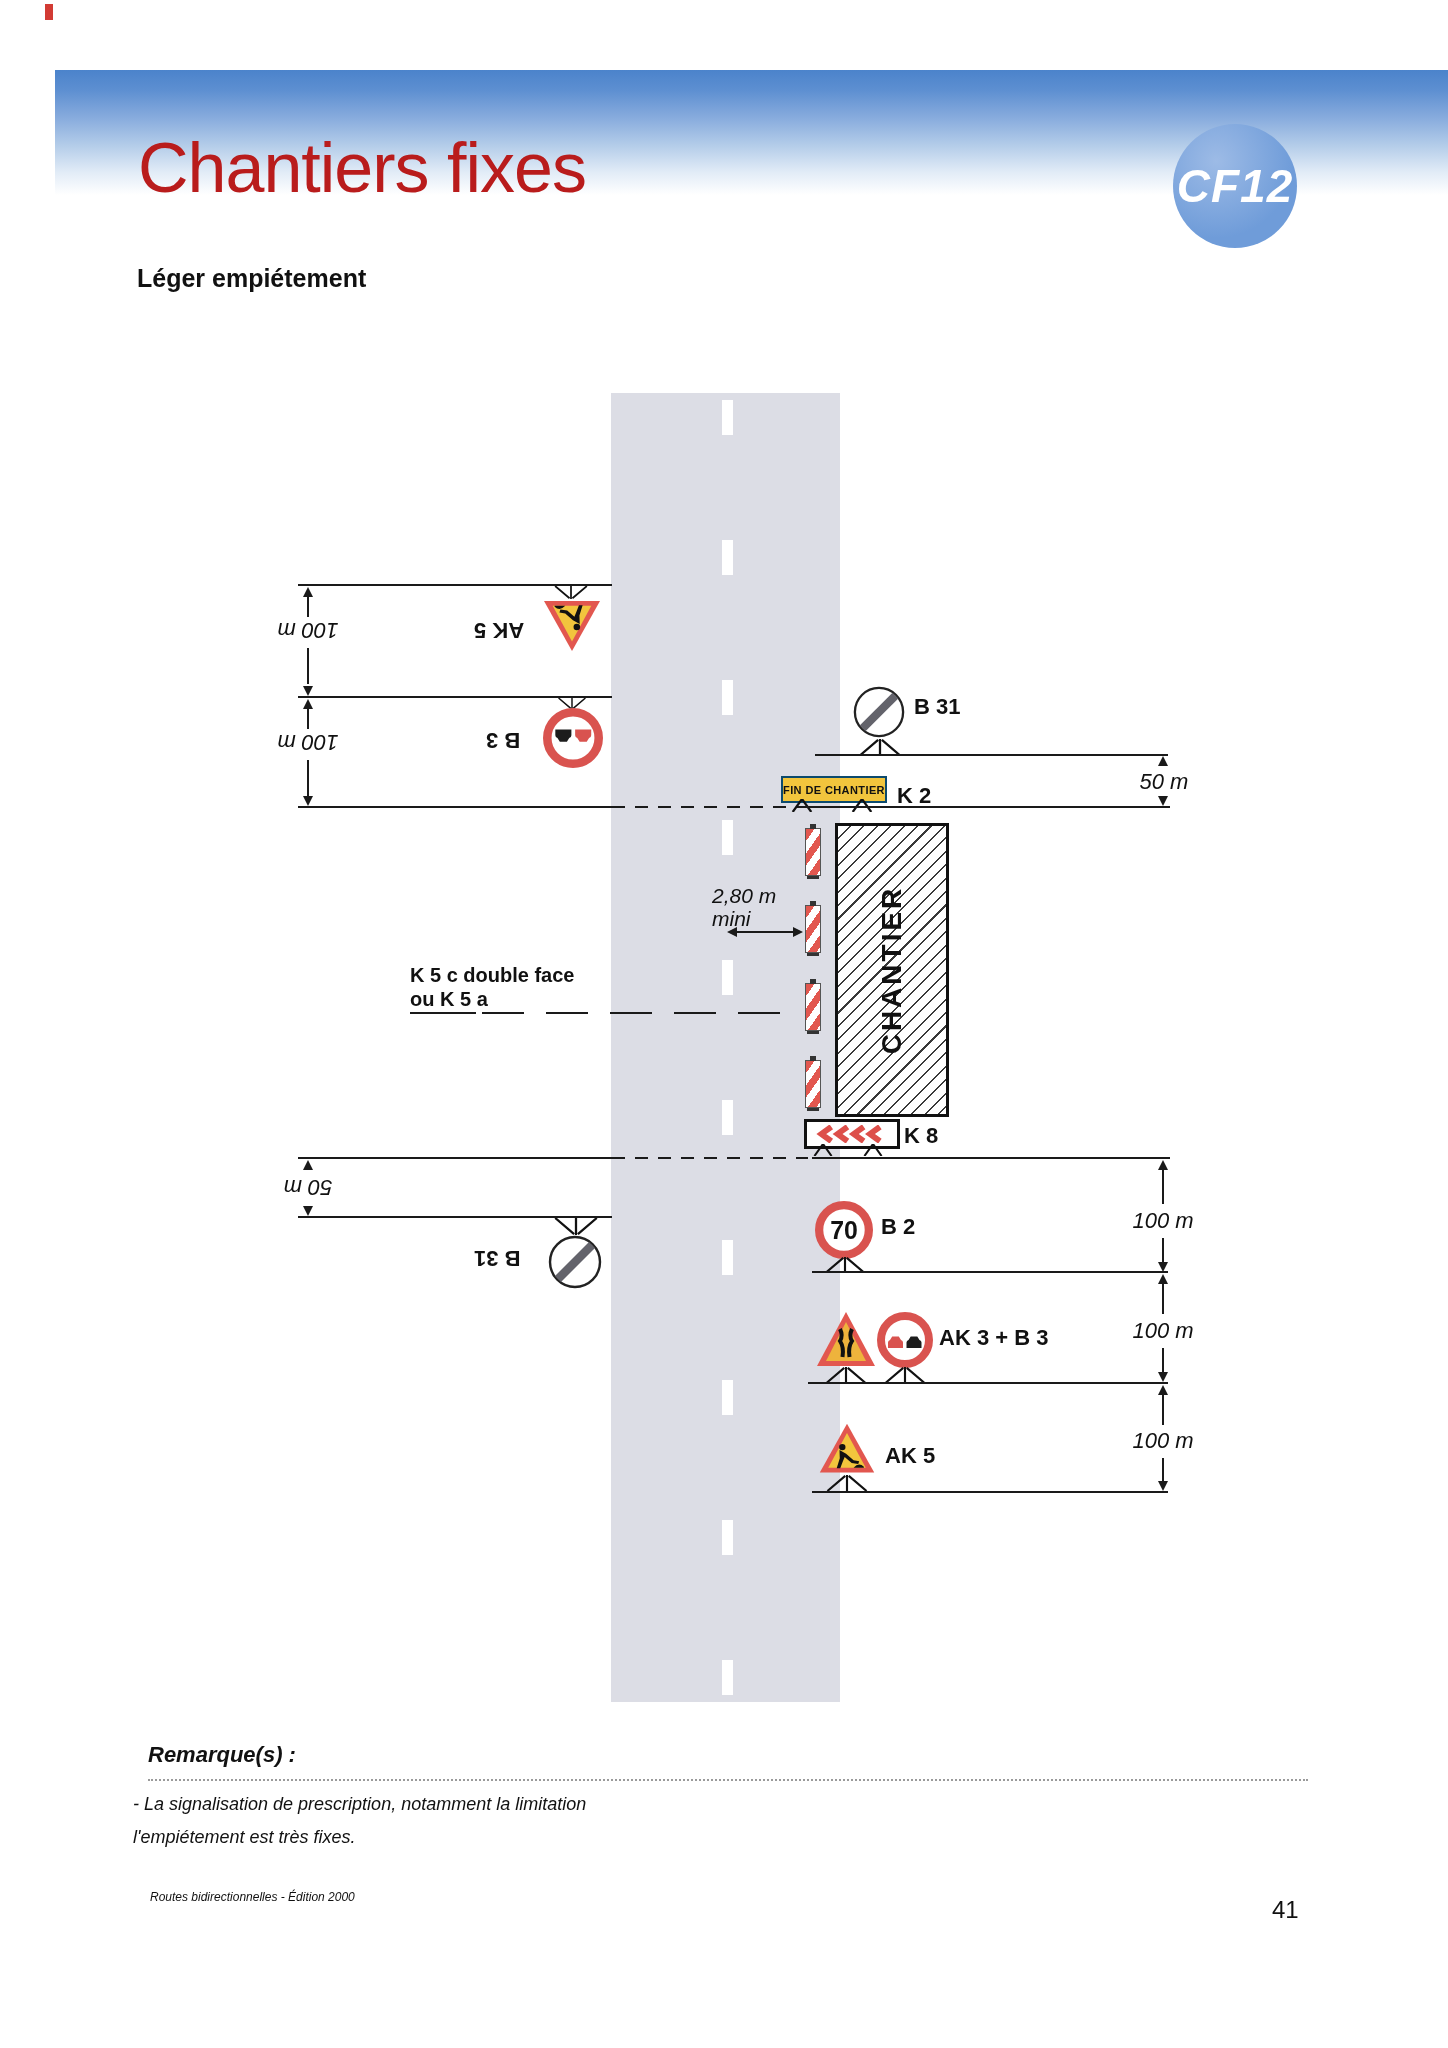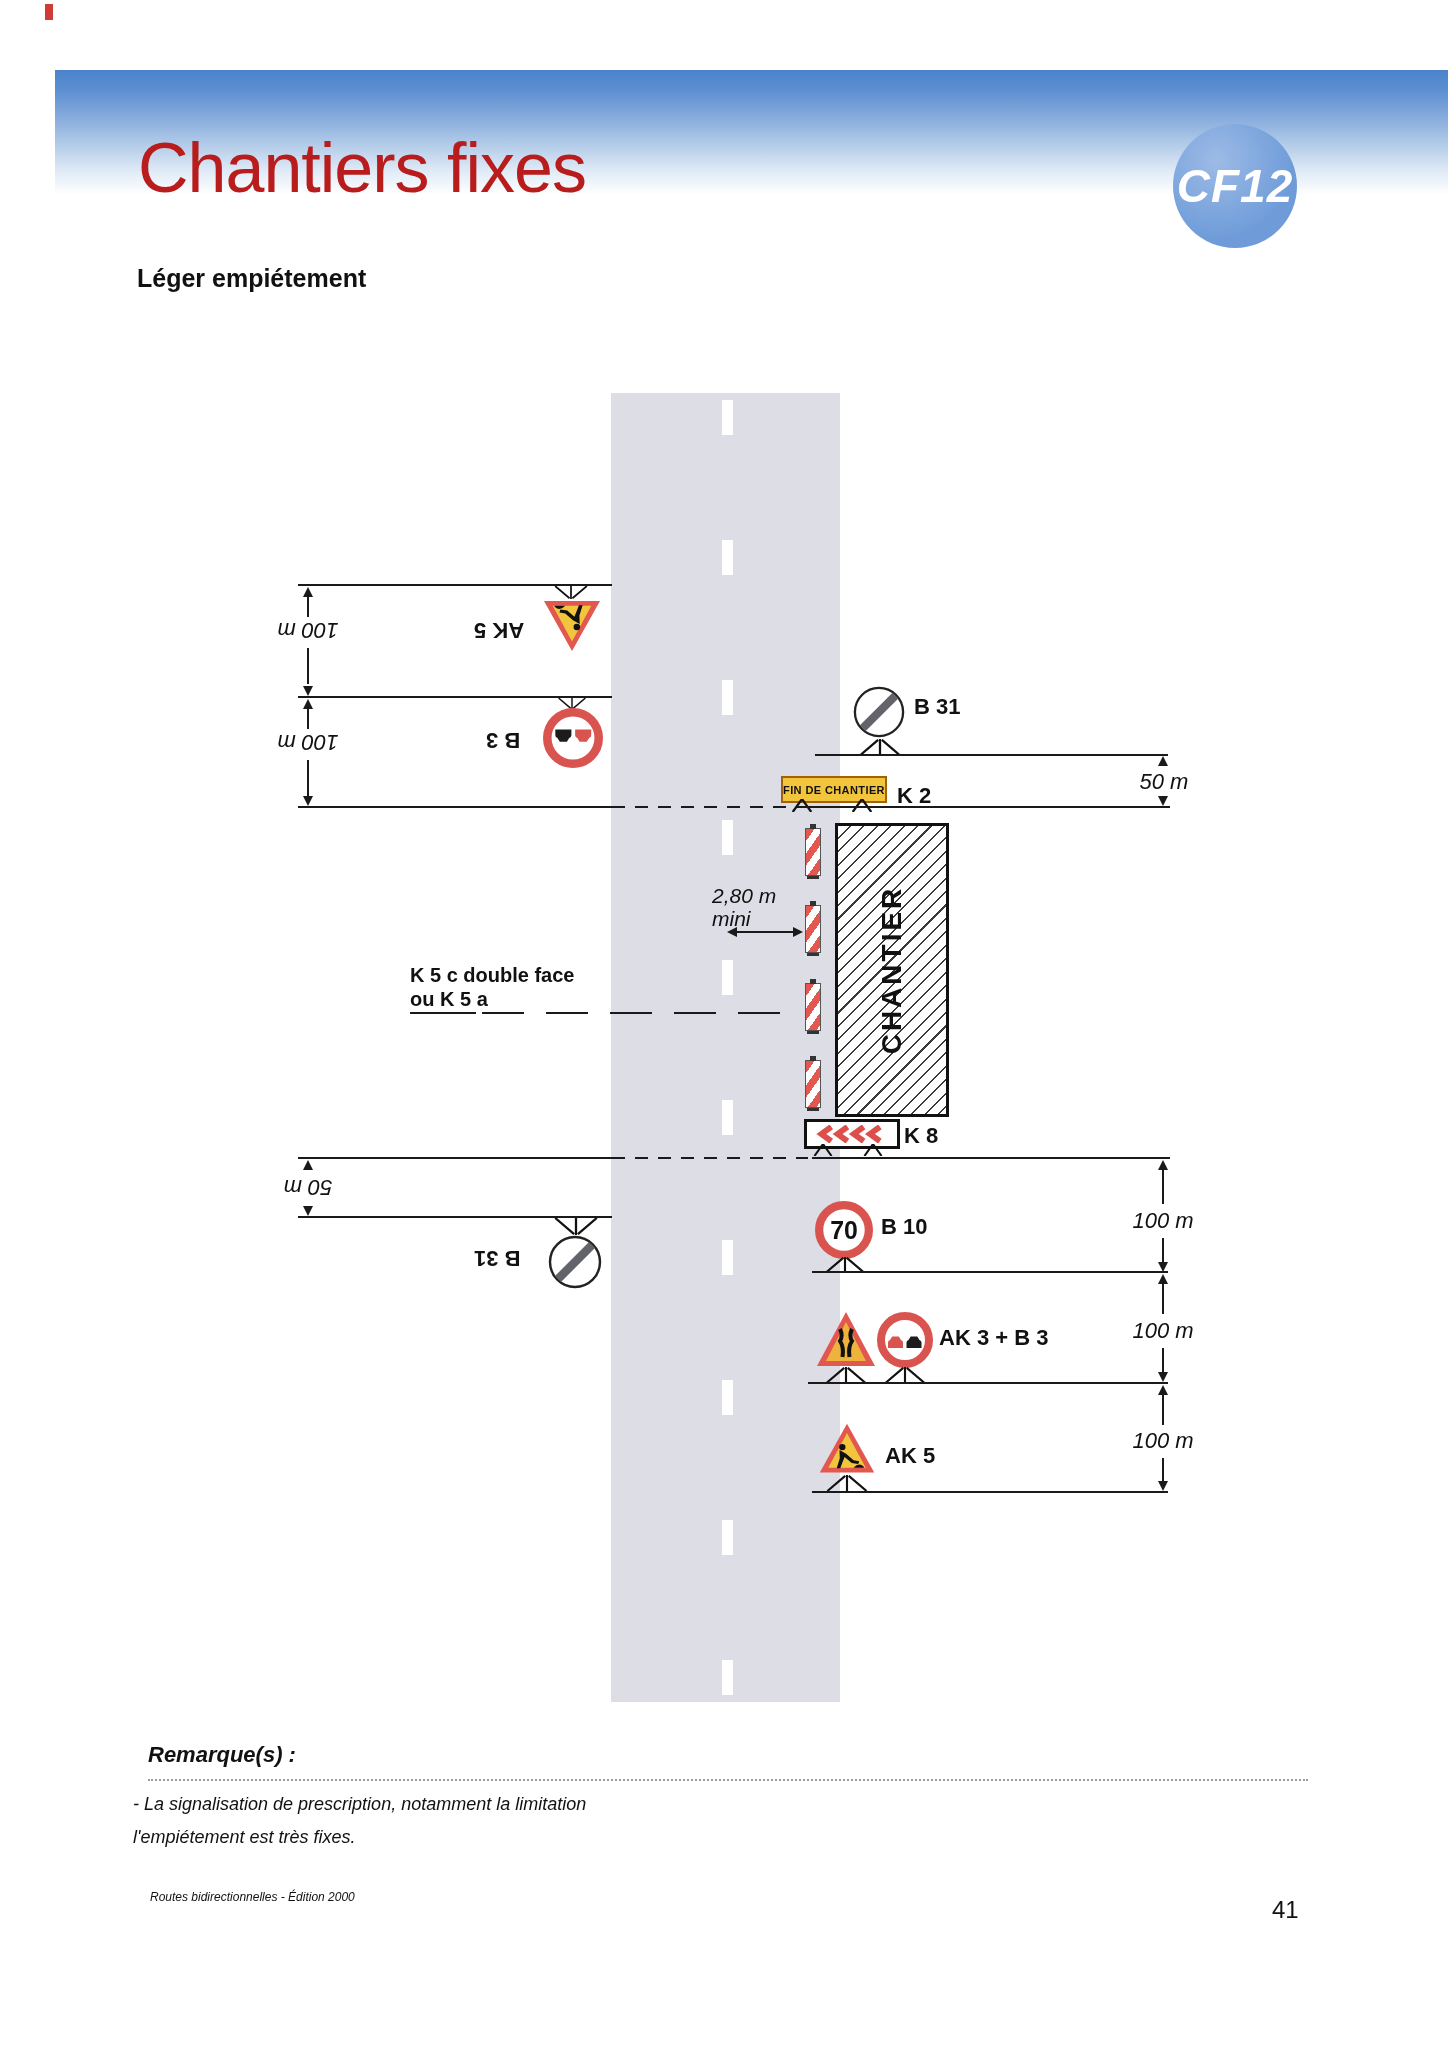--- a/index.html
+++ b/index.html
@@ -33,21 +33,21 @@
   .r180{transform:rotate(180deg);}
   .slab{font-weight:bold;font-size:22px;white-space:nowrap;}
   .hatch{left:835px;top:823px;width:108px;height:288px;border:3px solid #111;background:
          repeating-linear-gradient(135deg,rgba(0,0,0,0) 0 8px,#3a3a3a 8px 9.5px),#fff;}
   .hatch span{position:absolute;left:50%;top:50%;transform:translate(-50%,-50%) rotate(-90deg);
               font-weight:bold;font-size:28px;letter-spacing:3px;white-space:nowrap;}
   .beacon{width:14px;height:46px;border:1px solid #555;background:
           repeating-linear-gradient(125deg,#e2574f 0 7px,#fff 7px 14px);}
   .beacon:before{content:"";position:absolute;left:4px;top:-5px;width:6px;height:5px;background:#333;}
   .beacon:after{content:"";position:absolute;left:1px;bottom:-4px;width:12px;height:3px;background:#333;}
-  .k2{left:781px;top:776px;width:102px;height:23px;background:#f2c53d;border:2px solid #a16207;
+  .k2{left:781px;top:776px;width:102px;height:23px;background:#f2c53d;border:2px solid #0c4a6e;
       display:flex;align-items:center;justify-content:center;}
   .k2 span{font-size:11px;font-weight:bold;letter-spacing:.4px;white-space:nowrap;}
   .k8{left:804px;top:1119px;width:90px;height:24px;background:#fff;border:3px solid #111;
       display:flex;align-items:center;justify-content:center;}
   .note{font-weight:bold;font-size:20px;line-height:24px;}
   .gap{font-style:italic;font-size:21px;line-height:23px;text-align:left;}
   
   .rhead{left:148px;top:1742px;font-size:22px;font-weight:bold;font-style:italic;}
   .rrule{left:148px;top:1779px;width:1160px;border-top:2px dotted #9a9a9a;}
   .rpara{left:133px;top:1788px;font-size:18px;font-style:italic;line-height:33px;}
@@ -198,21 +198,21 @@
   <div class="abs vl" style="left:1162px;top:1238px;height:26px;"></div>
   <div class="abs ad" style="left:1158px;top:1262px;"></div>
 
   <svg class="abs" style="left:815px;top:1201px;" width="58" height="58" viewBox="0 0 56 56">
     <circle cx="28" cy="28" r="24" fill="#fff" stroke="#d9534f" stroke-width="8"></circle>
     <text x="28" y="37" text-anchor="middle" font-size="24" font-weight="bold" fill="#111">70</text>
   </svg>
   <svg class="abs" style="left:816px;top:1257px;" width="58" height="16" viewBox="0 0 58 18">
       <path d="M29 0 V18 M27 1 L7 18 M31 1 L51 18" stroke="#111" stroke-width="2.4" fill="none"></path>
     </svg>
-  <div class="abs slab" style="left:881px;top:1214px;">B 10</div>
+  <div class="abs slab" style="left:881px;top:1214px;">B 2</div>
   <div class="abs hl" style="left:812px;top:1271px;width:356px;"></div>
 
   <div class="abs au" style="left:1158px;top:1274px;"></div>
   <div class="abs vl" style="left:1162px;top:1284px;height:30px;"></div>
   <div class="abs dim" style="left:1120px;top:1318px;width:86px;">100 m</div>
   <div class="abs vl" style="left:1162px;top:1348px;height:26px;"></div>
   <div class="abs ad" style="left:1158px;top:1372px;"></div>
 
   <svg class="abs" style="left:814px;top:1309px;" width="64" height="60" viewBox="0 0 64 60">
     <path d="M32 3 L61 57 L3 57 Z" fill="#e2574f"></path>

